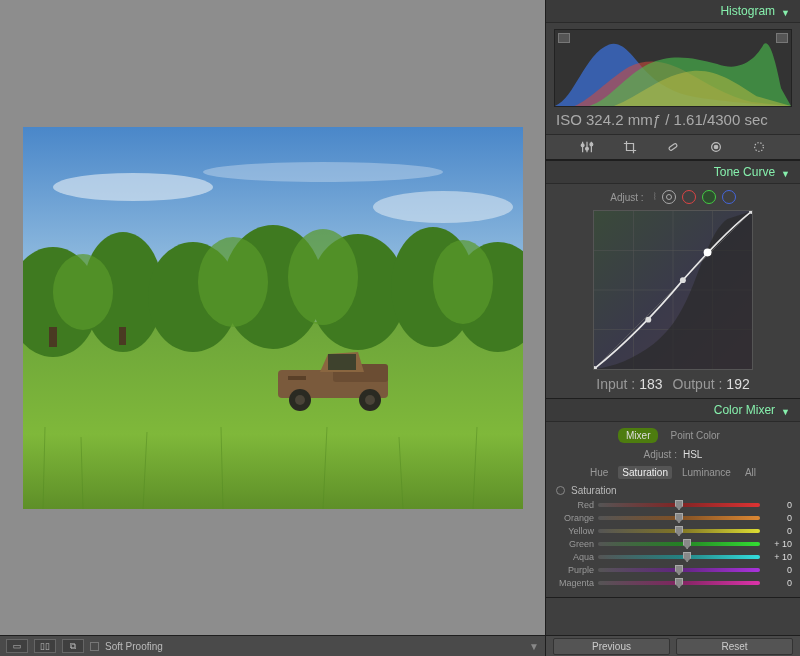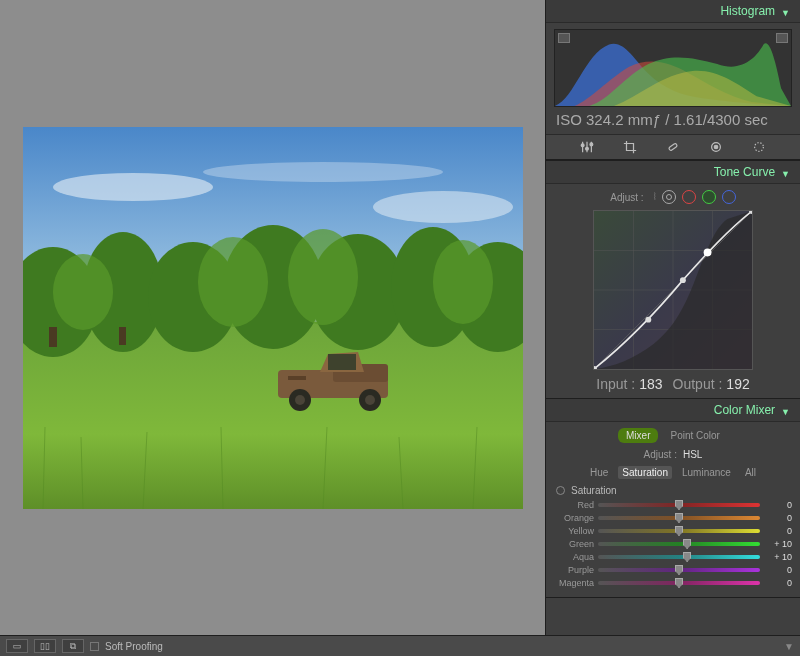--- a/index.html
+++ b/index.html
@@ -319,13 +319,17 @@
 
 <div class="bottom-bar">
   <div class="bottom-left">
     <span class="ico-slot">▭</span>
     <span class="ico-slot">▯▯</span>
     <span class="ico-slot">⧉</span>
     <span class="chk"></span>
     <span>Soft Proofing</span>
     <span class="dd">▼</span>
   </div>
+  <div class="bottom-right">
+    <div class="btn">Previous</div>
+    <div class="btn">Reset</div>
+  </div>
 </div>
 
 </body></html>

